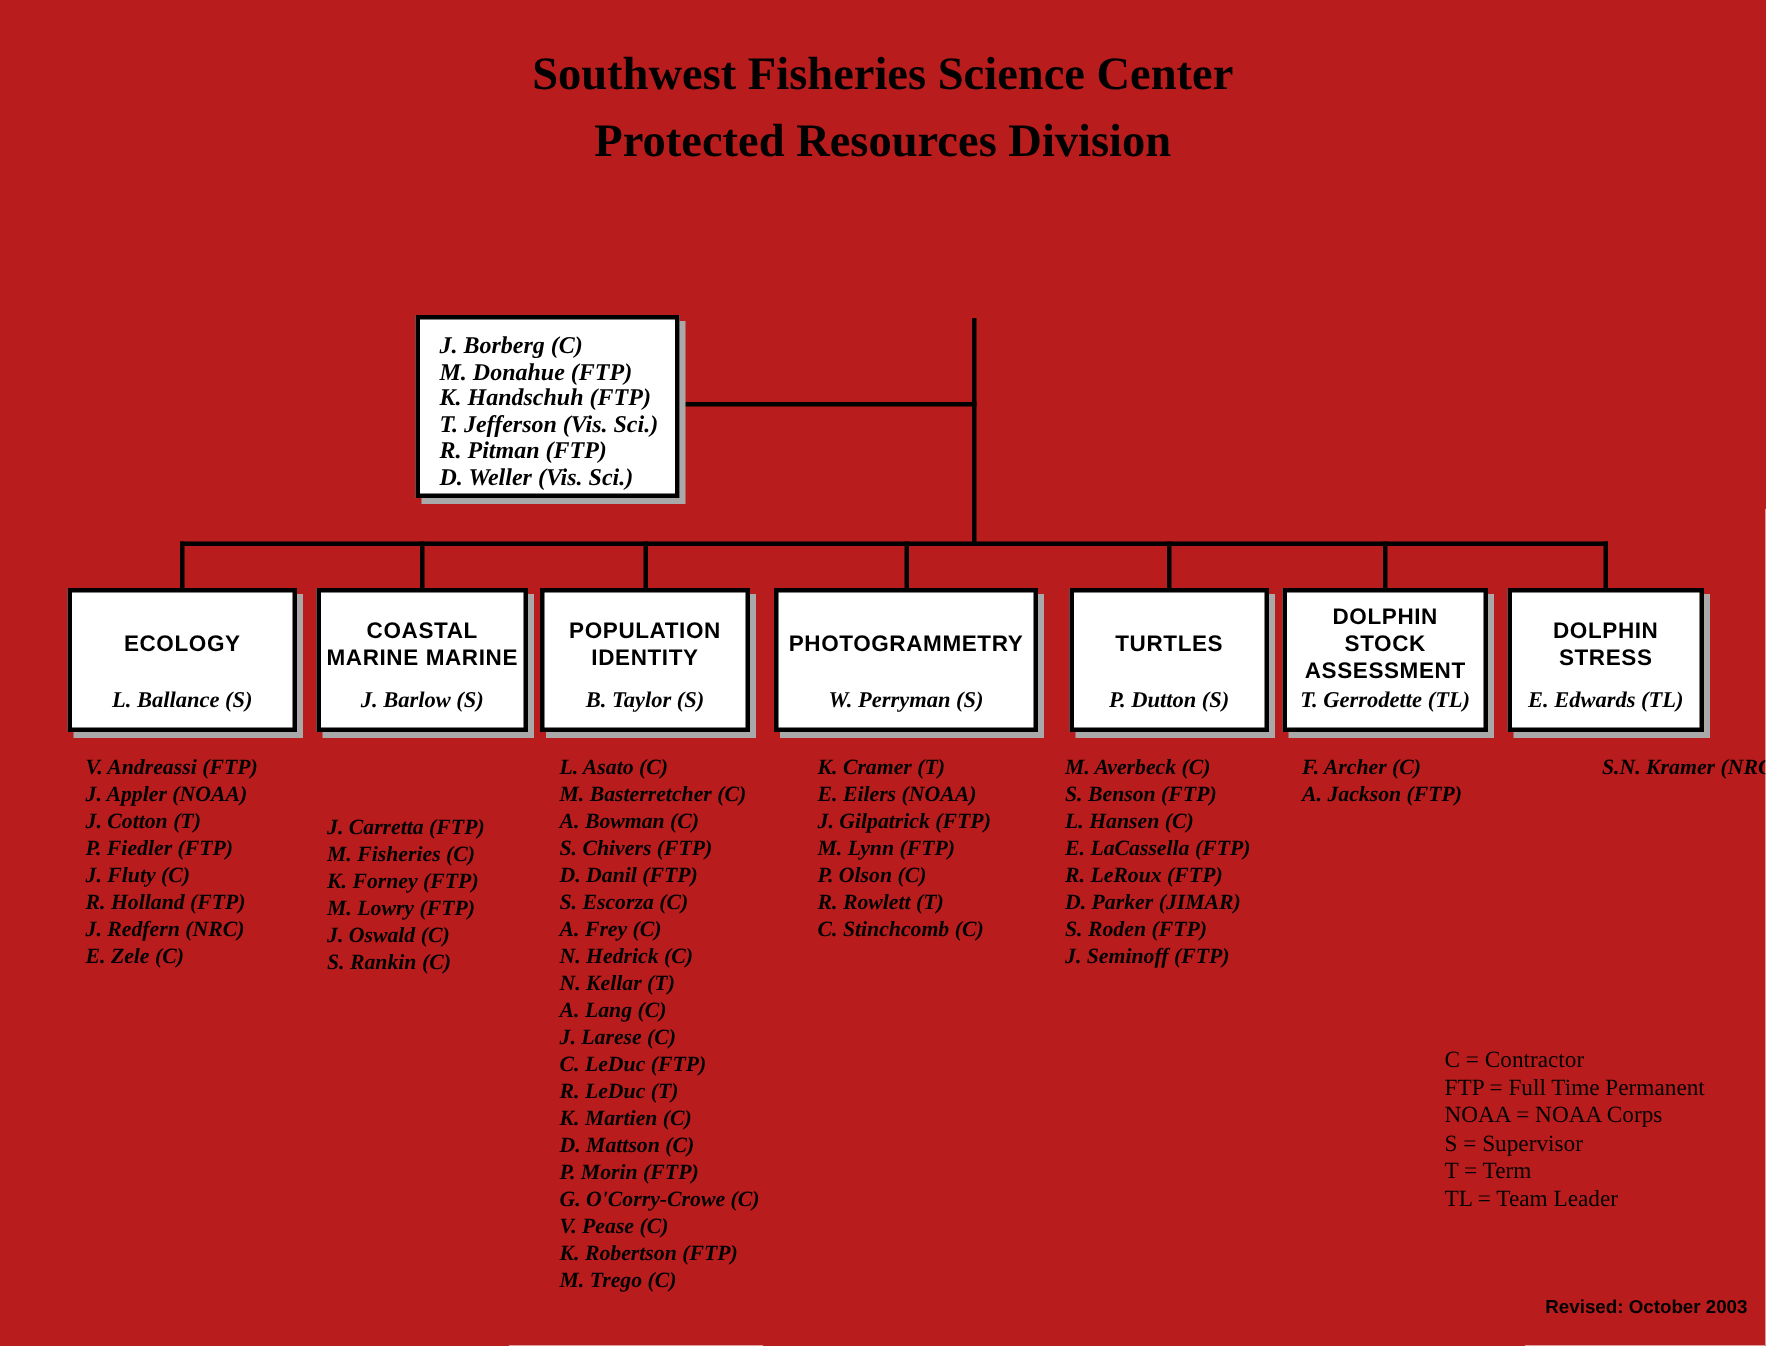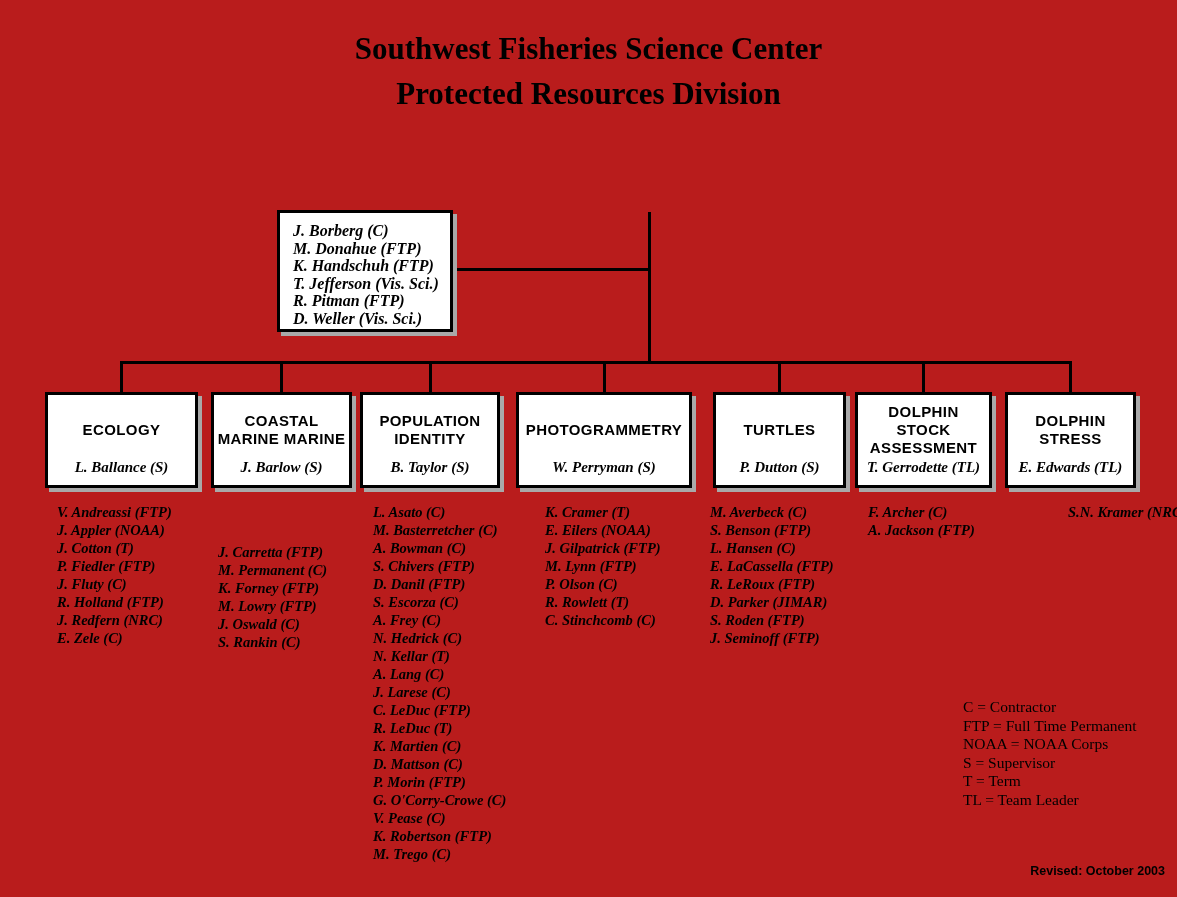--- a/index.html
+++ b/index.html
@@ -72,21 +72,21 @@
         <div class="list-line">J. Redfern (NRC)</div>
         <div class="list-line">E. Zele (C)</div>
       </div>
       <div class="vline" style="left: 280px; top: 361px; height: 34px;"></div>
       <div class="box dept-box" style="left: 211px; width: 141px;">
         <div class="dept-title">COASTAL MARINE MARINE</div>
         <div class="lead">J. Barlow (S)</div>
       </div>
       <div class="dept-list" style="left: 218px; margin-top: 40px;">
         <div class="list-line">J. Carretta (FTP)</div>
-        <div class="list-line">M. Permanent (C)</div>
+        <div class="list-line">M. Fisheries (C)</div>
         <div class="list-line">K. Forney (FTP)</div>
         <div class="list-line">M. Lowry (FTP)</div>
         <div class="list-line">J. Oswald (C)</div>
         <div class="list-line">S. Rankin (C)</div>
       </div>
       <div class="vline" style="left: 428.5px; top: 361px; height: 34px;"></div>
       <div class="box dept-box" style="left: 360px; width: 140px;">
         <div class="dept-title">POPULATION IDENTITY</div>
         <div class="lead">B. Taylor (S)</div>
       </div>

